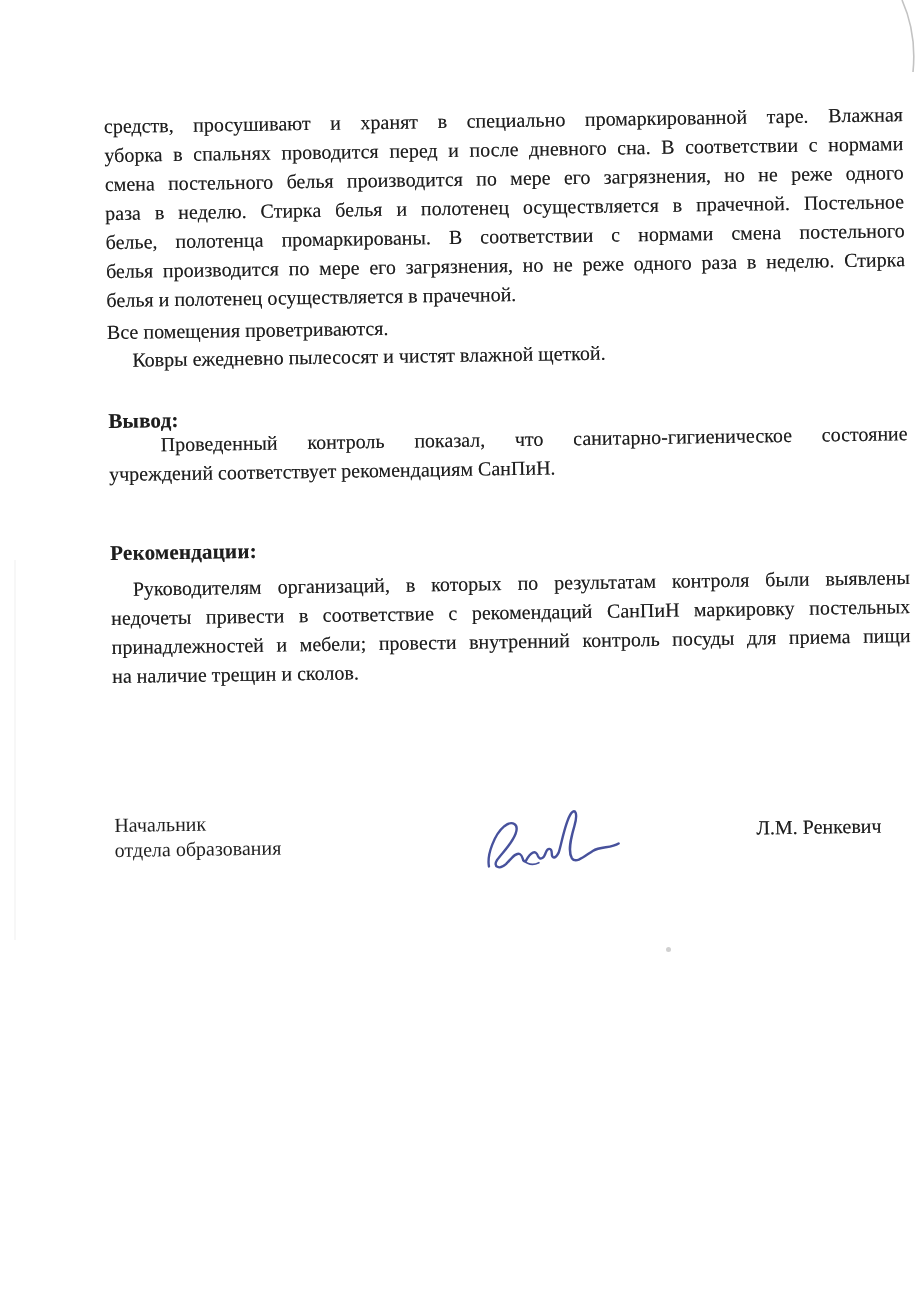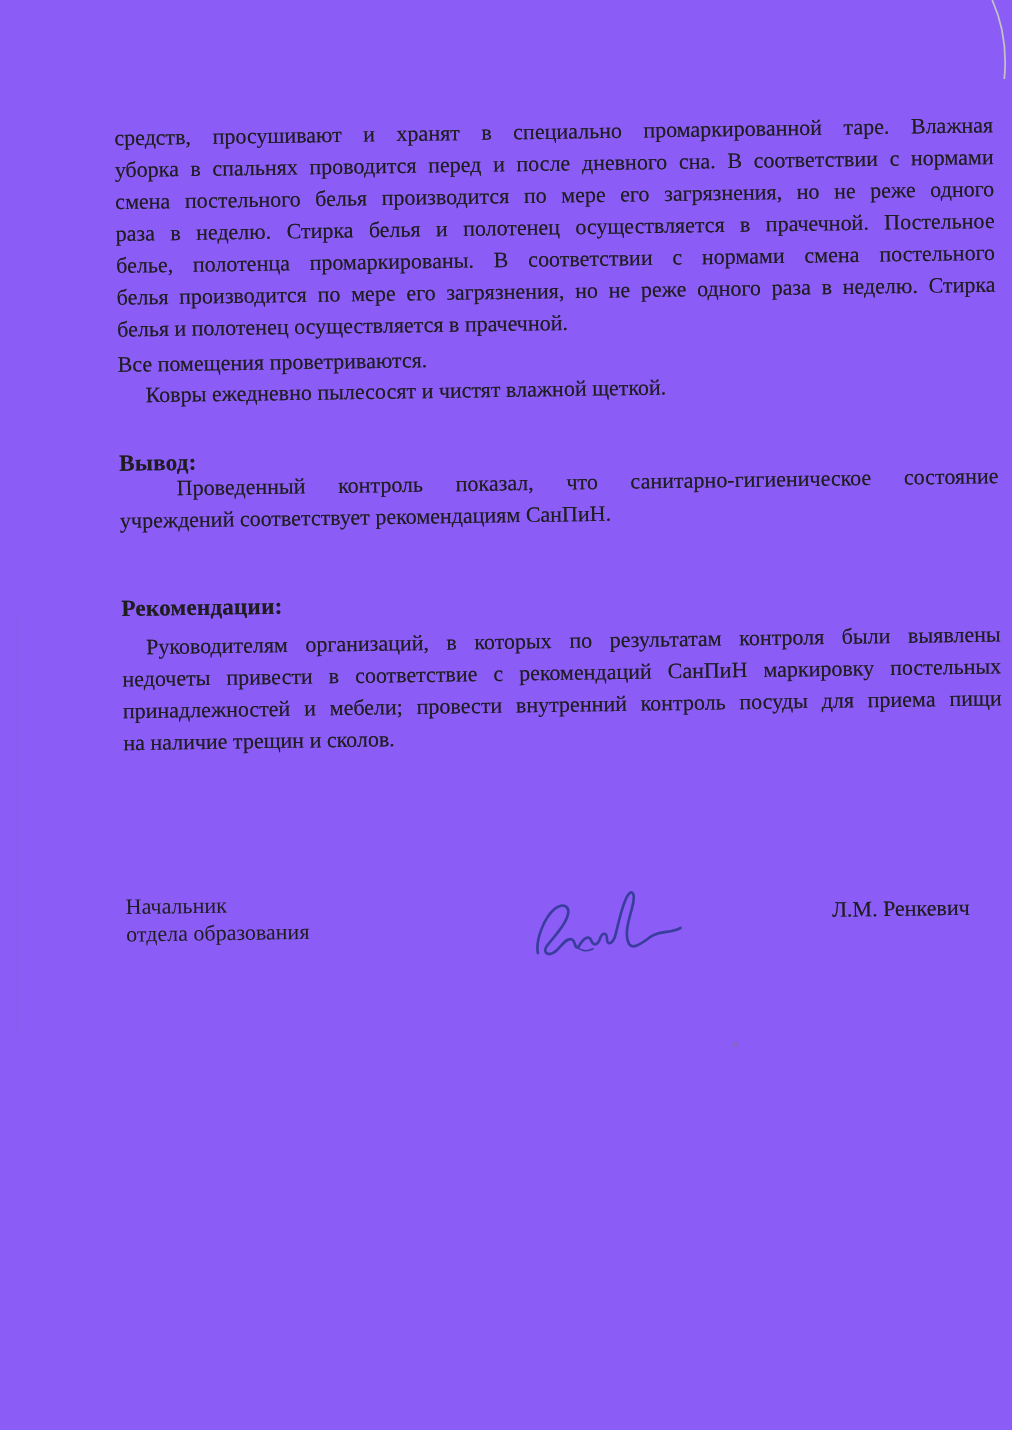--- a/index.html
+++ b/index.html
@@ -5,21 +5,21 @@
   html, body {
     margin: 0;
     padding: 0;
     background: #e8e8e8;
   }
   .page {
     position: relative;
     width: 920px;
     height: 1300px;
     margin: 0 auto;
-    background: #8b5cf6;
+    background: #ffffff;
     overflow: hidden;
     font-family: "Liberation Serif", "DejaVu Serif", serif;
     color: #1e1e1e;
   }
   
   .content {
     position: absolute;
     inset: 0;
     transform: rotate(-0.85deg);
     transform-origin: 110px 400px;

